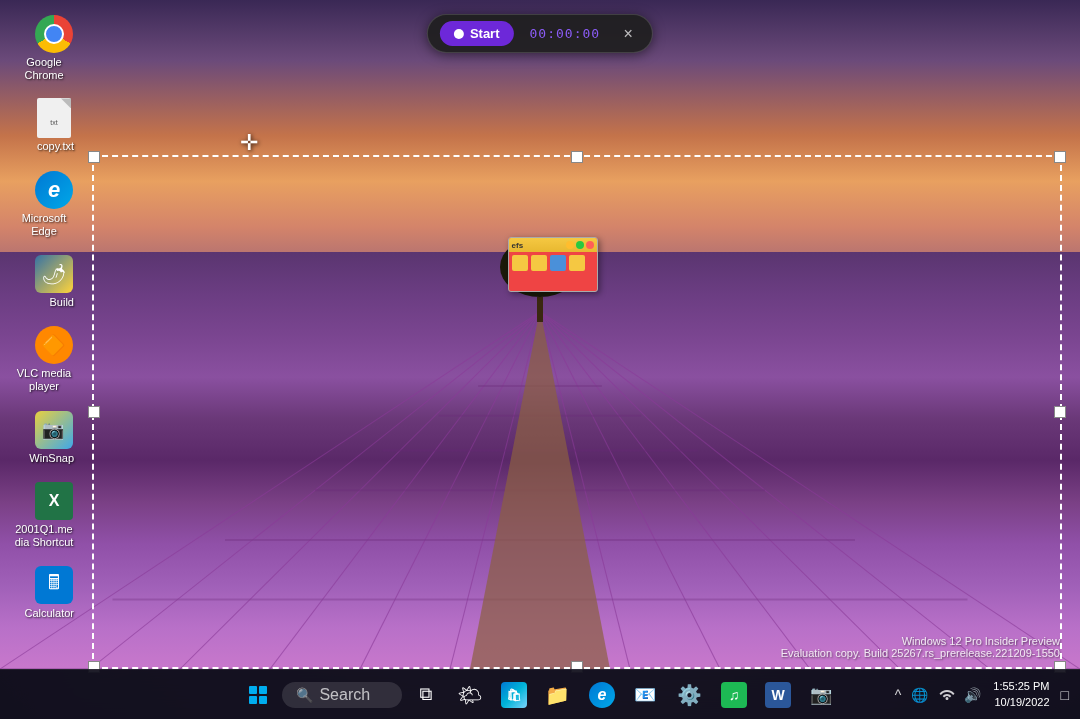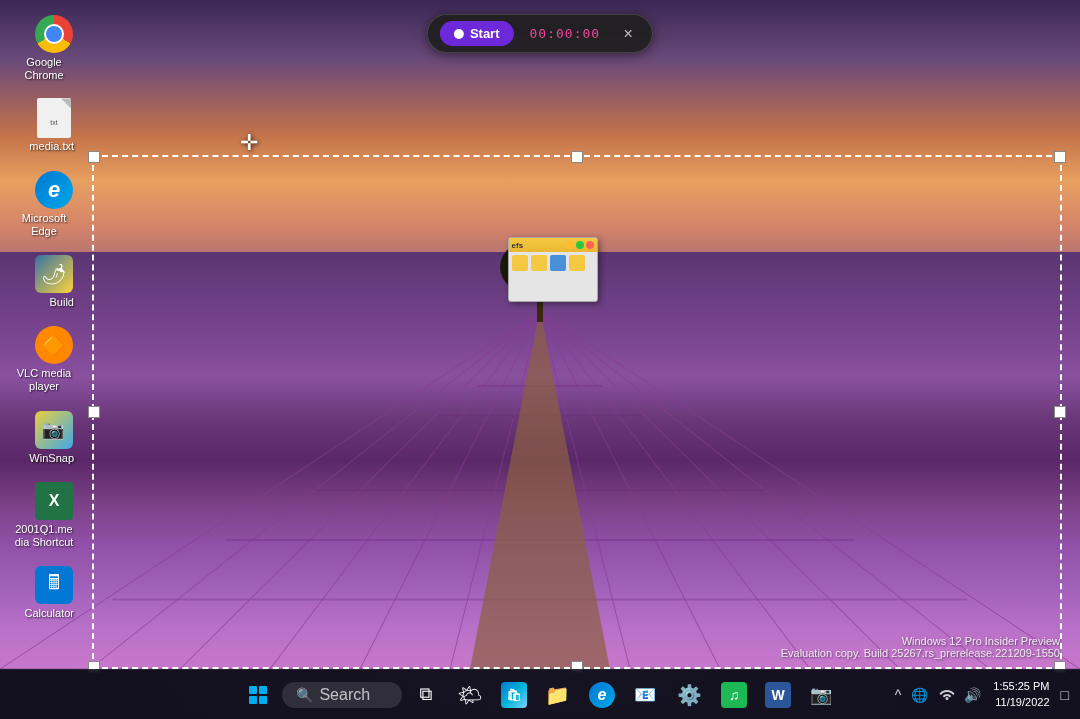--- a/index.html
+++ b/index.html
@@ -294,21 +294,21 @@
     }
 
     .record-dot {
       width: 10px;
       height: 10px;
       border-radius: 50%;
       background: white;
     }
 
     .timer-display {
-      color: #ec4899;
+      color: #8b5cf6;
       font-size: 13px;
       font-family: monospace;
       letter-spacing: 1px;
       padding: 0 8px;
     }
 
     .close-toolbar-btn {
       width: 24px;
       height: 24px;
       border-radius: 50%;
@@ -361,22 +361,22 @@
       font-size: 22px;
       filter: drop-shadow(1px 1px 2px rgba(0,0,0,0.8));
     }
 
     
     .folder-window {
       position: absolute;
       top: 33%;
       left: 47%;
       width: 90px;
-      height: 65px;
-      background: #e5e5e5;
+      height: 55px;
+      background: #ef4444;
       border: 1px solid #aaa;
       border-radius: 3px;
       z-index: 30;
       overflow: hidden;
       box-shadow: 2px 2px 6px rgba(0,0,0,0.4);
     }
 
     .folder-titlebar {
       height: 14px;
       background: linear-gradient(180deg, #f5c842 0%, #e8b830 100%);
@@ -635,21 +635,21 @@
       </div>
       <span class="icon-label">Google Chrome</span>
     </div>
 
     <div class="desktop-icon">
       <div class="icon-img">
         <div class="file-icon" style="background:#f0f0f0;">
           <span style="font-size:7px;color:#555;margin-top:8px;">txt</span>
         </div>
       </div>
-      <span class="icon-label">media.txt</span>
+      <span class="icon-label">copy.txt</span>
     </div>
 
     <div class="desktop-icon">
       <div class="icon-img">
         <div class="edge-icon-img">e</div>
       </div>
       <span class="icon-label">Microsoft Edge</span>
     </div>
 
     <div class="desktop-icon">
@@ -792,19 +792,19 @@
       <div class="tray-icon">
         <svg width="16" height="14" viewBox="0 0 16 14" fill="white">
           <path d="M8 11a1.5 1.5 0 1 1 0 3 1.5 1.5 0 0 1 0-3zm0-3a5.5 5.5 0 0 1 4.33 2.1l-1.4 1.4A3.5 3.5 0 0 0 8 10a3.5 3.5 0 0 0-2.93 1.5L3.67 10.1A5.5 5.5 0 0 1 8 8zm0-4a9.5 9.5 0 0 1 7.5 3.65l-1.4 1.41A7.5 7.5 0 0 0 8 6a7.5 7.5 0 0 0-6.1 3.06L.5 7.65A9.5 9.5 0 0 1 8 4z" opacity="0.8"></path>
         </svg>
       </div>
 
       <div class="tray-icon">🔊</div>
 
       <div class="clock">
         <div>1:55:25 PM</div>
-        <div>11/19/2022</div>
+        <div>10/19/2022</div>
       </div>
 
       <div class="tray-icon">□</div>
     </div>
   </div>
 </div>
 
 </body></html>

